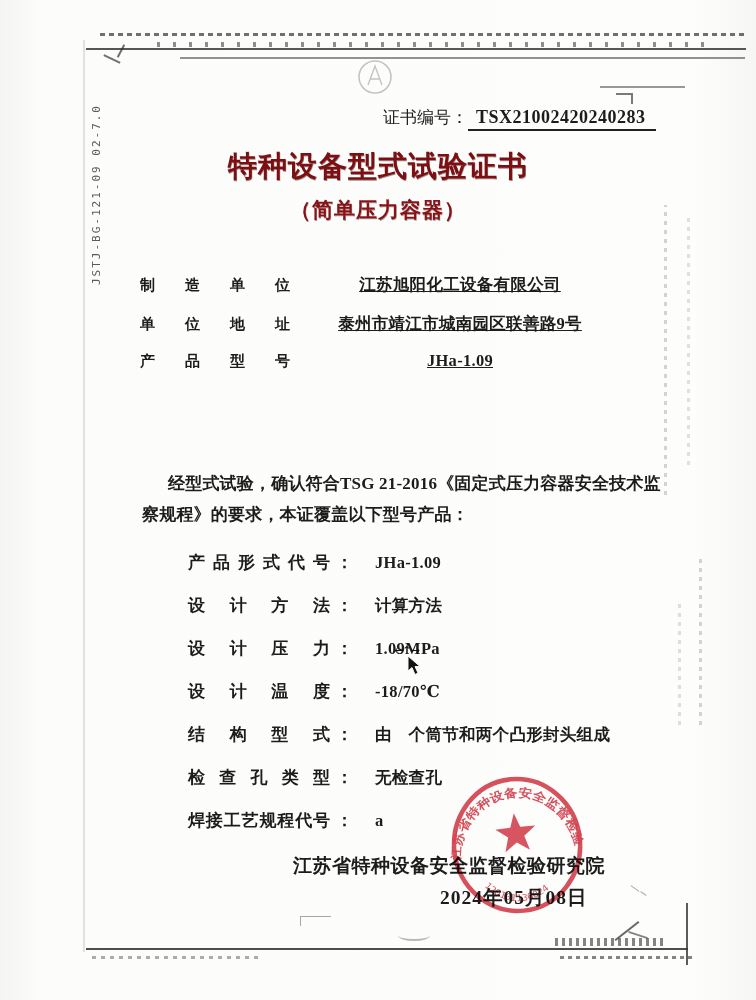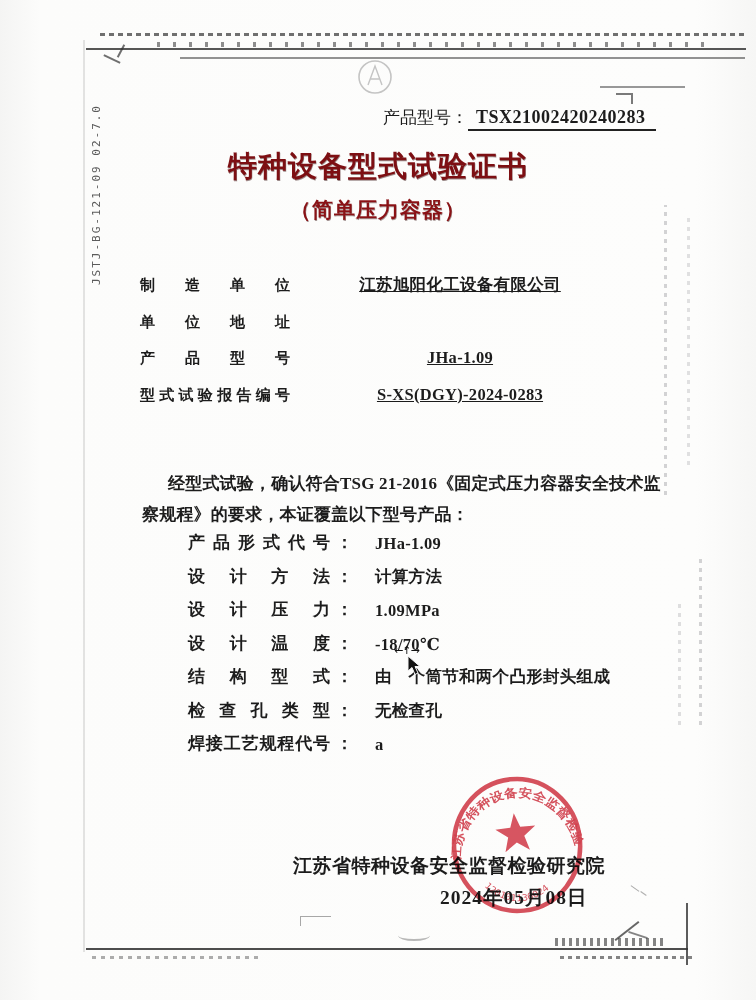--- a/index.html
+++ b/index.html
@@ -59,21 +59,21 @@
   .frow{display:flex;margin-bottom:16.5px;align-items:baseline;}
   .flabel{display:inline-block;width:150px;font-size:15px;font-weight:bold;
     text-align:justify;text-align-last:justify;letter-spacing:0;}
   .fvalue{display:inline-block;width:280px;margin-left:30px;text-align:center;
     font-size:16.5px;font-weight:bold;letter-spacing:.3px;text-decoration:underline;}
   
   .para{left:142px;top:468px;width:524px;font-size:17px;line-height:31px;
     text-indent:26px;font-weight:bold;letter-spacing:.2px;}
   
   .specs{left:188px;top:531px;}
-  .srow{display:flex;margin-bottom:10.5px;align-items:flex-end;}
+  .srow{display:flex;margin-bottom:10.5px;align-items:center;margin-top:20px;}
   .slabel{display:inline-block;width:142px;font-size:17px;font-weight:bold;
     text-align:justify;text-align-last:justify;}
   .scolon{font-size:17px;font-weight:bold;margin-left:6px;}
   .svalue{margin-left:22px;font-size:16.5px;font-weight:bold;letter-spacing:.3px;white-space:pre;}
   
   .cursorart{left:394px;top:644px;width:40px;height:46px;}
   .movearrows{position:absolute;left:0;top:0;font-family:"DejaVu Sans",sans-serif;
     font-size:11px;color:#111;letter-spacing:-1px;}
   .pointer{position:absolute;left:12px;top:11px;}
   
@@ -115,41 +115,38 @@
   <div class="abs sidecode">JSTJ-BG-121-09 02-7.0</div>
 
   <div class="abs wlogo">
     <svg width="38" height="38" viewBox="0 0 38 38">
       <circle cx="19" cy="19" r="16" fill="none" stroke="#8d8d8d" stroke-width="1.6"></circle>
       <path d="M 12,27 L 19,8 L 26,27 M 14.5,21 L 23.5,21" fill="none" stroke="#8d8d8d" stroke-width="1.4"></path>
     </svg>
   </div>
 
   <div class="abs certrow">
-    <span>产品型号：</span><span class="certno">TSX21002420240283</span>
+    <span>证书编号：</span><span class="certno">TSX21002420240283</span>
   </div>
 
   <div class="abs subtitle">（简单压力容器）</div>
   <div class="abs title">特种设备型式试验证书</div>
 
   <div class="abs fields">
     <div class="frow">
       <span class="flabel">制造单位</span>
       <span class="fvalue">江苏旭阳化工设备有限公司</span>
     </div>
     <div class="frow">
       <span class="flabel">单位地址</span>
+      <span class="fvalue">泰州市靖江市城南园区联善路9号</span>
     </div>
     <div class="frow">
       <span class="flabel">产品型号</span>
       <span class="fvalue">JHa-1.09</span>
-    </div>
-    <div class="frow">
-      <span class="flabel">型式试验报告编号</span>
-      <span class="fvalue">S-XS(DGY)-2024-0283</span>
     </div>
   </div>
 
   <div class="abs para">经型式试验，确认符合TSG 21-2016《固定式压力容器安全技术监察规程》的要求，本证覆盖以下型号产品：</div>
 
   <div class="abs specs">
     <div class="srow">
       <span class="slabel">产品形式代号</span>
         <span class="scolon">：</span>
       <span class="svalue">JHa-1.09</span>

